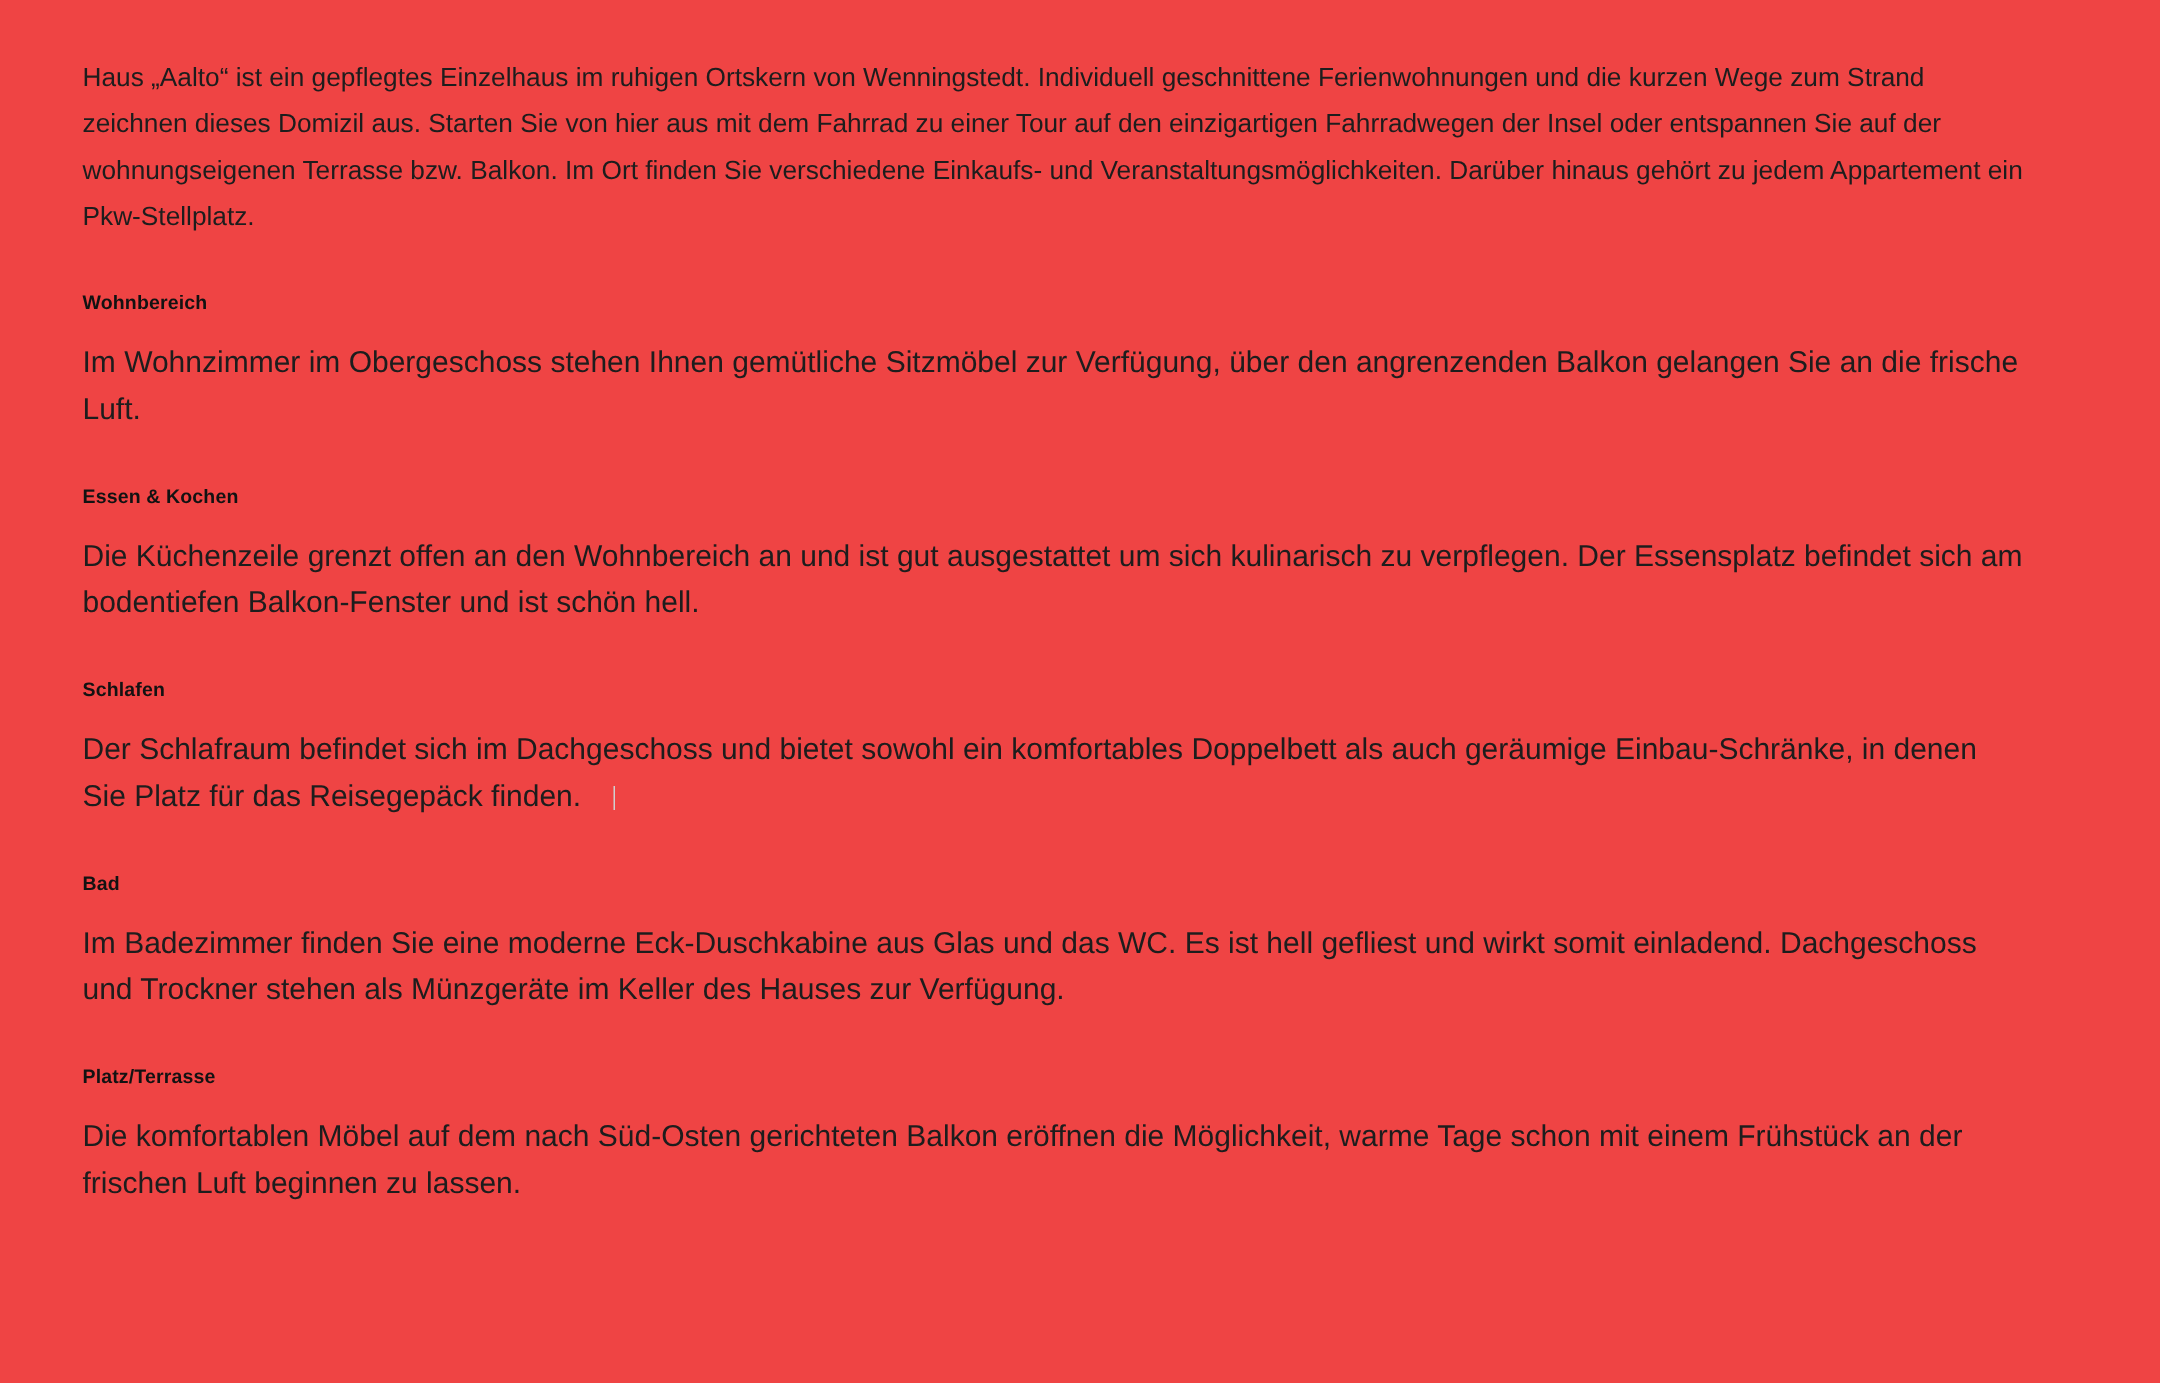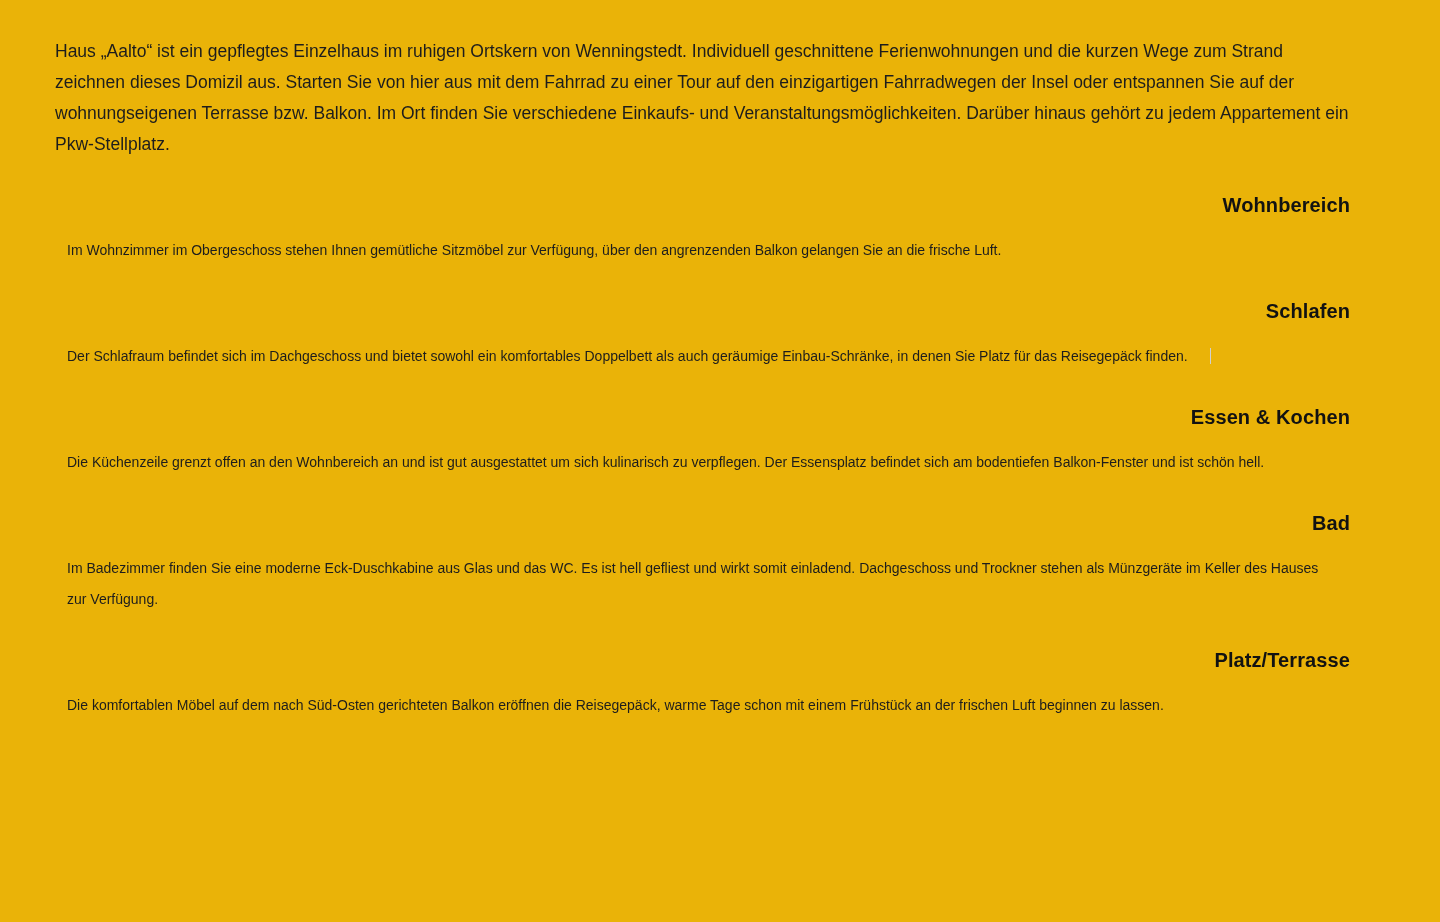--- a/index.html
+++ b/index.html
@@ -12,46 +12,45 @@
     height: 922px;
     font-family: "Liberation Sans", sans-serif;
     color: #1b1b1b;
     -webkit-font-smoothing: antialiased;
   }
   .page {
     box-sizing: border-box;
     width: 1440px;
     min-height: 922px;
     padding: 36px 90px 20px 55px;
-    background: #eab308;
+    background: #ef4444;
   }
   .intro {
     font-size: 17.5px;
     line-height: 31px;
     color: #1d1d1d;
     margin: 0 0 8px 0;
     max-width: 1300px;
     font-weight: 400;
   }
   .section {
     margin-top: 34px;
   }
   .section-heading {
-    font-size: 20px;
+    font-size: 13px;
     font-weight: 700;
     color: #121212;
     margin: 0 0 18px 0;
     letter-spacing: 0.1px;
-    text-align: right;
   }
   .section-body {
-    font-size: 14px;
+    font-size: 20px;
     line-height: 31px;
     color: #1d1d1d;
-    margin: 12px;
+    margin: 0;
     max-width: 1300px;
   }
   .caret {
     display: inline-block;
     width: 1px;
     height: 16px;
     background: #d0d0d0;
     vertical-align: -3px;
     margin-left: 22px;
   }
@@ -62,32 +61,32 @@
 <div class="page">
 
   <p class="intro">Haus „Aalto“ ist ein gepflegtes Einzelhaus im ruhigen Ortskern von Wenningstedt. Individuell geschnittene Ferienwohnungen und die kurzen Wege zum Strand zeichnen dieses Domizil aus. Starten Sie von hier aus mit dem Fahrrad zu einer Tour auf den einzigartigen Fahrradwegen der Insel oder entspannen Sie auf der wohnungseigenen Terrasse bzw. Balkon. Im Ort finden Sie verschiedene Einkaufs- und Veranstaltungsmöglichkeiten. Darüber hinaus gehört zu jedem Appartement ein Pkw-Stellplatz.</p>
 
   <div class="section">
     <h2 class="section-heading">Wohnbereich</h2>
     <p class="section-body">Im Wohnzimmer im Obergeschoss stehen Ihnen gemütliche Sitzmöbel zur Verfügung, über den angrenzenden Balkon gelangen Sie an die frische Luft.</p>
   </div>
 
   <div class="section">
-    <h2 class="section-heading">Schlafen</h2>
-    <p class="section-body"><span>Der Schlafraum befindet sich im Dachgeschoss und bietet sowohl ein komfortables Doppelbett als auch geräumige Einbau-Schränke, in denen Sie Platz für das Reisegepäck finden.</span><span class="caret"></span></p>
+    <h2 class="section-heading">Essen &amp; Kochen</h2>
+    <p class="section-body">Die Küchenzeile grenzt offen an den Wohnbereich an und ist gut ausgestattet um sich kulinarisch zu verpflegen. Der Essensplatz befindet sich am bodentiefen Balkon-Fenster und ist schön hell.</p>
   </div>
 
   <div class="section">
-    <h2 class="section-heading">Essen &amp; Kochen</h2>
-    <p class="section-body">Die Küchenzeile grenzt offen an den Wohnbereich an und ist gut ausgestattet um sich kulinarisch zu verpflegen. Der Essensplatz befindet sich am bodentiefen Balkon-Fenster und ist schön hell.</p>
+    <h2 class="section-heading">Schlafen</h2>
+    <p class="section-body"><span>Der Schlafraum befindet sich im Dachgeschoss und bietet sowohl ein komfortables Doppelbett als auch geräumige Einbau-Schränke, in denen Sie Platz für das Reisegepäck finden.</span><span class="caret"></span></p>
   </div>
 
   <div class="section">
     <h2 class="section-heading">Bad</h2>
     <p class="section-body">Im Badezimmer finden Sie eine moderne Eck-Duschkabine aus Glas und das WC. Es ist hell gefliest und wirkt somit einladend. Dachgeschoss und Trockner stehen als Münzgeräte im Keller des Hauses zur Verfügung.</p>
   </div>
 
   <div class="section">
     <h2 class="section-heading">Platz/Terrasse</h2>
-    <p class="section-body">Die komfortablen Möbel auf dem nach Süd-Osten gerichteten Balkon eröffnen die Reisegepäck, warme Tage schon mit einem Frühstück an der frischen Luft beginnen zu lassen.</p>
+    <p class="section-body">Die komfortablen Möbel auf dem nach Süd-Osten gerichteten Balkon eröffnen die Möglichkeit, warme Tage schon mit einem Frühstück an der frischen Luft beginnen zu lassen.</p>
   </div>
 
 </div>
 
 </body></html>

